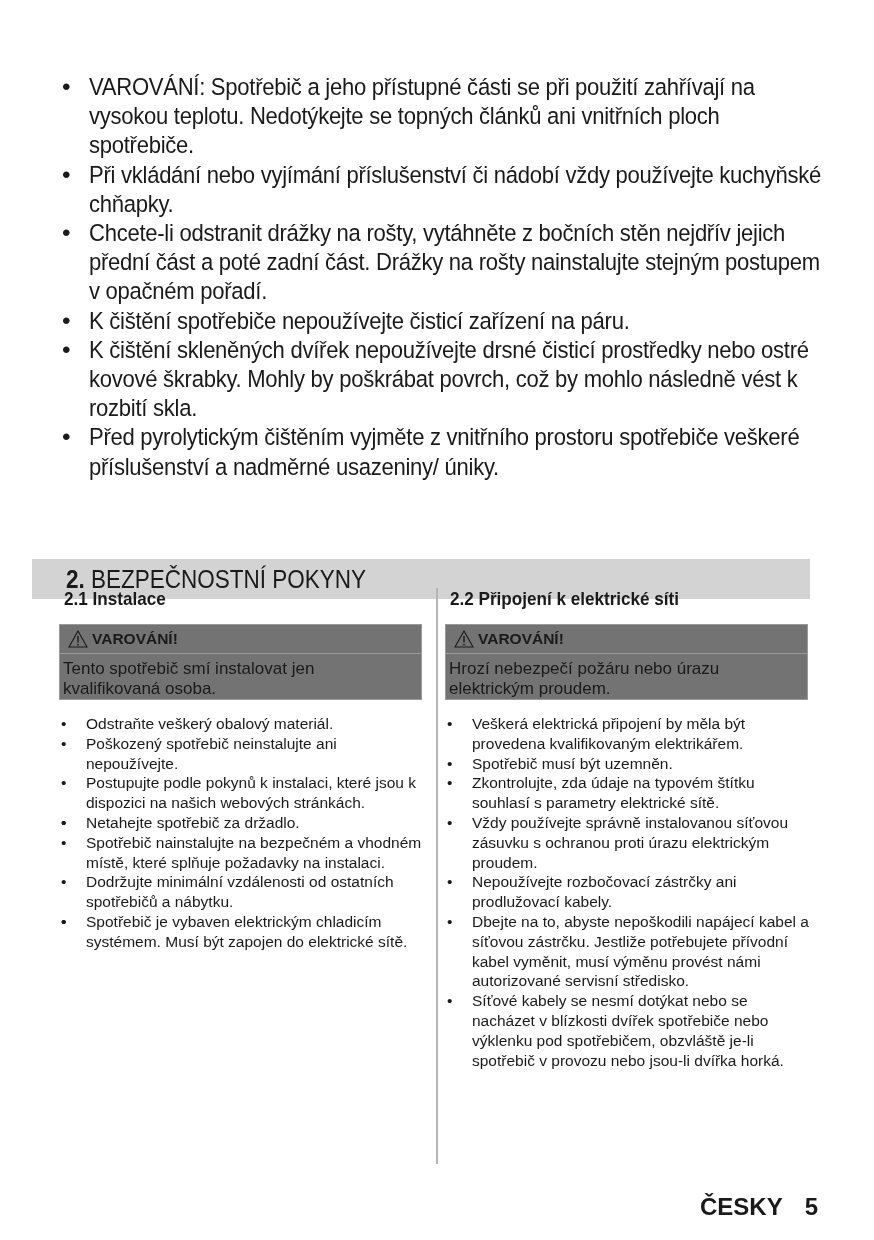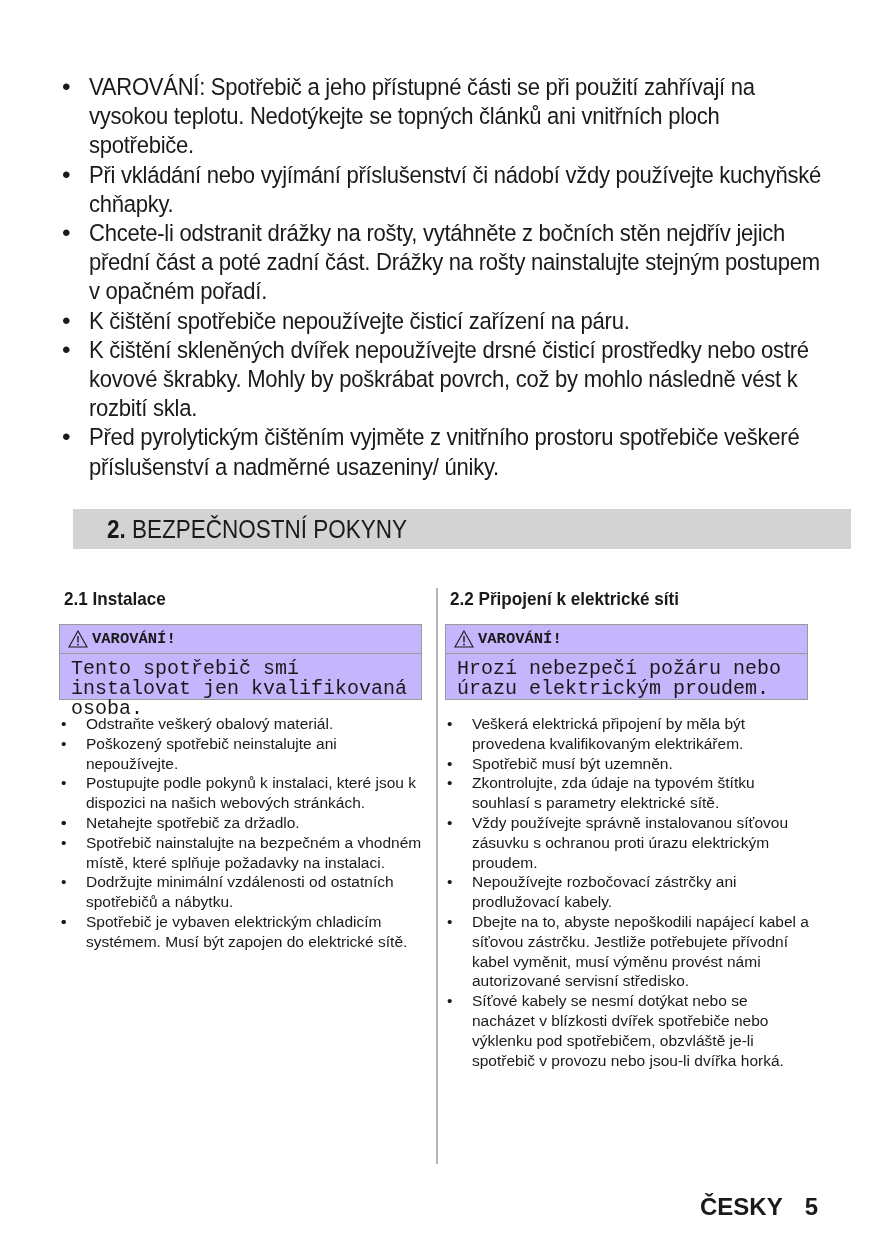--- a/index.html
+++ b/index.html
@@ -3,36 +3,36 @@
 <meta charset="utf-8">
 <style>
   html, body { margin:0; padding:0; background:#ffffff; }
   body { width:874px; height:1240px; position:relative; overflow:hidden; color:#1a1a1a; font-family:"Liberation Sans", sans-serif; }
 
   .top-list { position:absolute; left:62px; top:72px; width:760px; margin:0; padding:0; list-style:none; }
   .top-list li { position:relative; padding-left:27px; font-size:24.5px; line-height:29.2px; letter-spacing:-0.3px; font-stretch:condensed; transform-origin:left top; }
   .top-list li .bullet { position:absolute; left:0; top:0; }
   .top-text { display:inline-block; transform:scaleX(0.9); transform-origin:left top; width:111%; }
 
-  .section-bar { position:absolute; left:32px; top:509px; width:778px; height:40px; background:#d3d3d3;margin-left:41px; }
+  .section-bar { position:absolute; left:32px; top:559px; width:778px; height:40px; background:#d3d3d3; }
   .section-title { position:absolute; left:34px; top:7px; font-size:25px; line-height:27px; white-space:nowrap; transform:scaleX(0.9); transform-origin:left top; }
   .section-title b { font-weight:bold; }
 
   .col { position:absolute; top:586px; width:362px; }
   .col-left { left:64px; }
   .col-right { left:450px; }
   .col-divider { position:absolute; left:436px; top:588px; width:2px; height:576px; background:#b5b5b5; }
 
   .sub-title { font-weight:bold; font-size:19px; line-height:24px; white-space:nowrap; transform:scaleX(0.9); transform-origin:left top; margin-top:1px; }
 
-  .warn-box { position:absolute; top:38px; left:-5px; width:363px; height:76px; border:1px solid #9a9a9a; box-sizing:border-box; background:#c4b5fd;font-family:Liberation Mono, monospace; }
+  .warn-box { position:absolute; top:38px; left:-5px; width:363px; height:76px; border:1px solid #9a9a9a; box-sizing:border-box; background:#737373; }
   .warn-head { position:absolute; left:8px; top:5px; font-size:15.5px; font-weight:bold; display:flex; align-items:center; gap:4px; }
   .warn-head svg { width:20px; height:18px; }
   .warn-sep { position:absolute; left:0; right:0; top:28px; height:1px; background:#9a9a9a; }
-  .warn-body { position:absolute; left:11px; top:34px; font-size:20px; line-height:20px; width:350px; }
+  .warn-body { position:absolute; left:3px; top:34px; font-size:17px; line-height:20px; width:350px; }
 
   .col-list { position:absolute; top:128px; left:-3px; margin:0; padding:0; list-style:none; width:362px; }
   .col-list li { position:relative; padding-left:25px; font-size:15.5px; line-height:19.8px; }
   .col-list li .bullet { position:absolute; left:0; top:0; }
 
   .footer { position:absolute; top:1193px; left:700px; font-weight:bold; font-size:24px; white-space:nowrap; }
   .footer .page { margin-left:22px; }
 </style>
 </head>
 <body>

